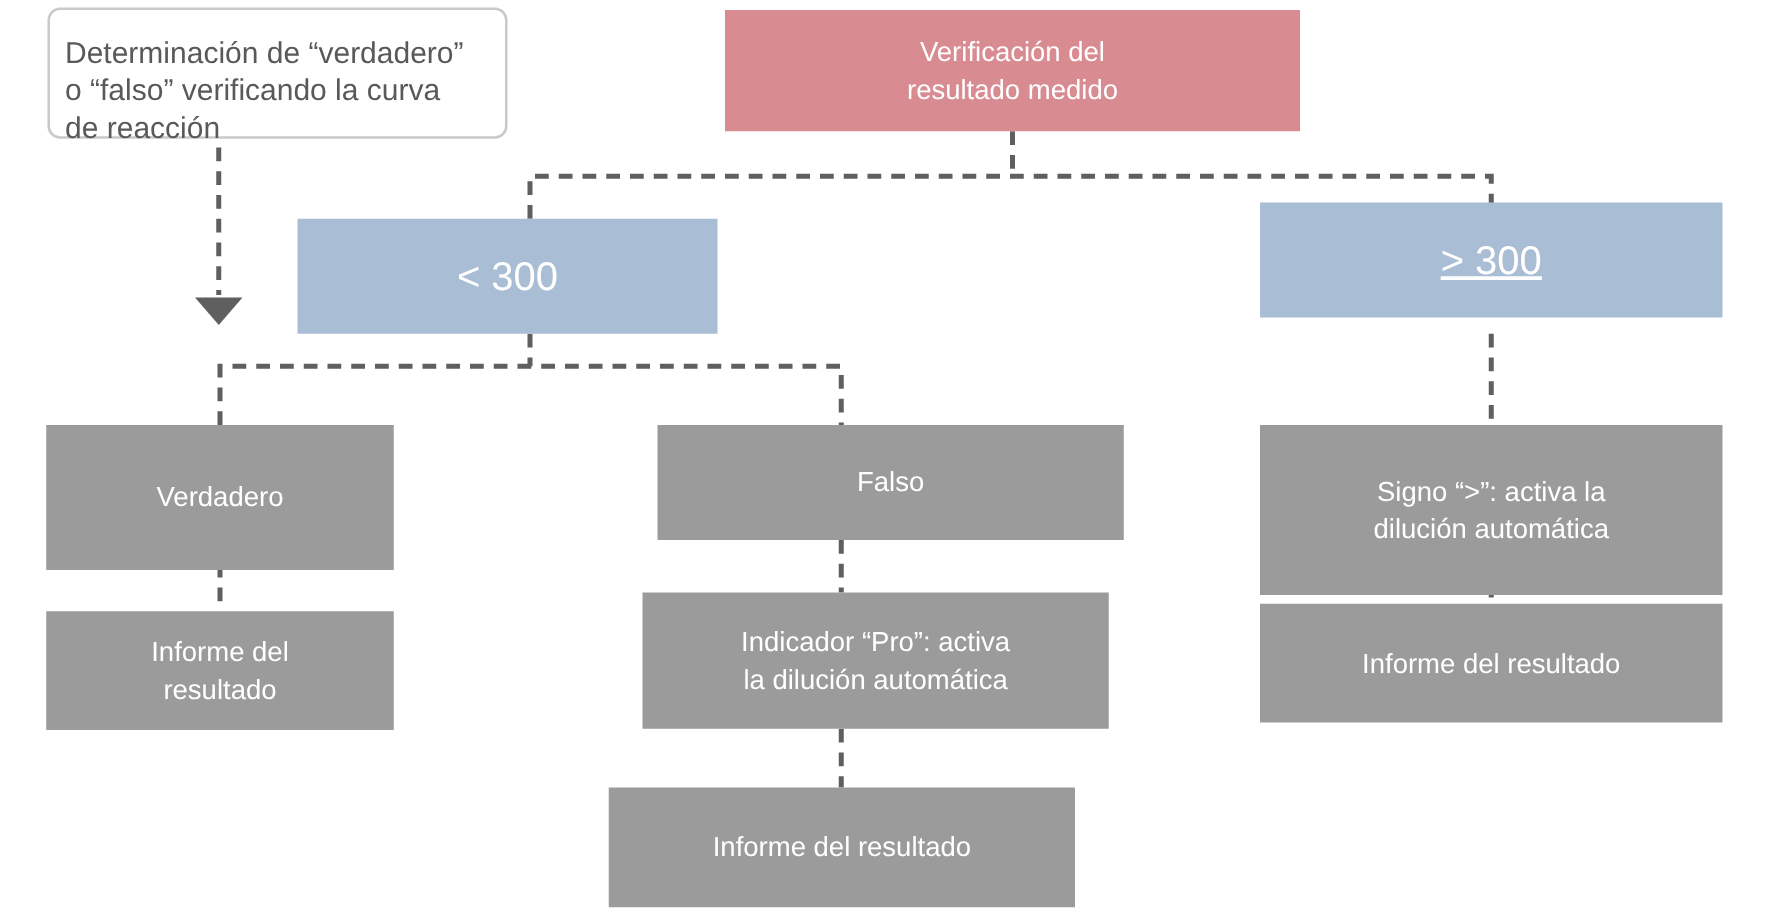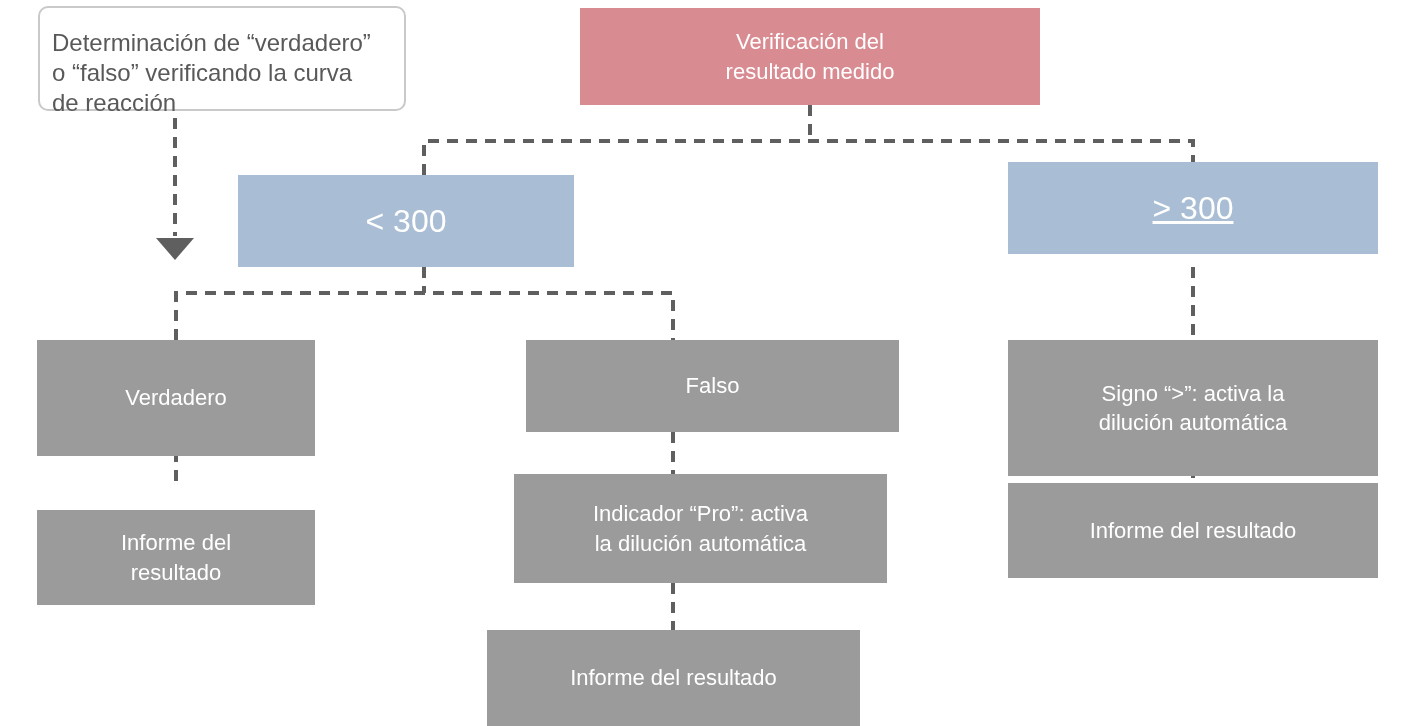--- a/index.html
+++ b/index.html
@@ -29,21 +29,21 @@
   .lines .head{fill:var(--line);stroke:none;}
 
   
   #note       {left:38px;  top:6px;   width:368px; height:105px;}
   #root       {left:580px; top:8px;   width:460px; height:97px;}
   #lt300      {left:238px; top:175px; width:336px; height:92px;}
   #gt300      {left:1008px;top:162px; width:370px; height:92px;text-decoration:underline;}
   #verdadero  {left:37px;  top:340px; width:278px; height:116px;}
   #falso      {left:487px; top:340px; width:373px; height:92px;margin-left:39px;}
   #signo      {left:1008px;top:340px; width:370px; height:136px;}
-  #informeL   {left:37px;  top:510px; width:278px; height:95px;}
+  #informeL   {left:37px;  top:489px; width:278px; height:95px;}
   #indicador  {left:487px; top:474px; width:373px; height:109px;margin-left:27px;}
   #informeR   {left:1008px;top:483px; width:370px; height:95px;}
   #informeB   {left:487px; top:630px; width:373px; height:96px;}
 </style>
 </head>
 <body>
 
 <div class="stage">
 
   <svg class="lines" width="1416" height="726" viewBox="0 0 1416 726" aria-hidden="true">

